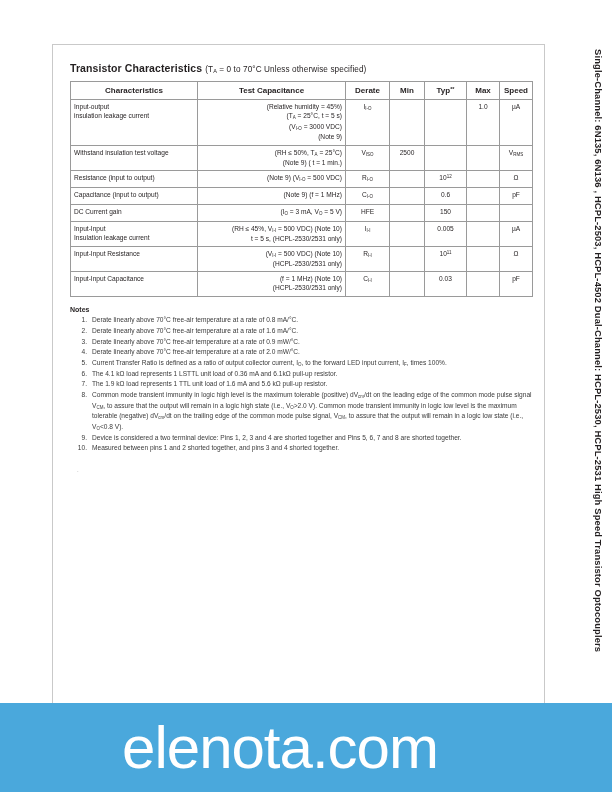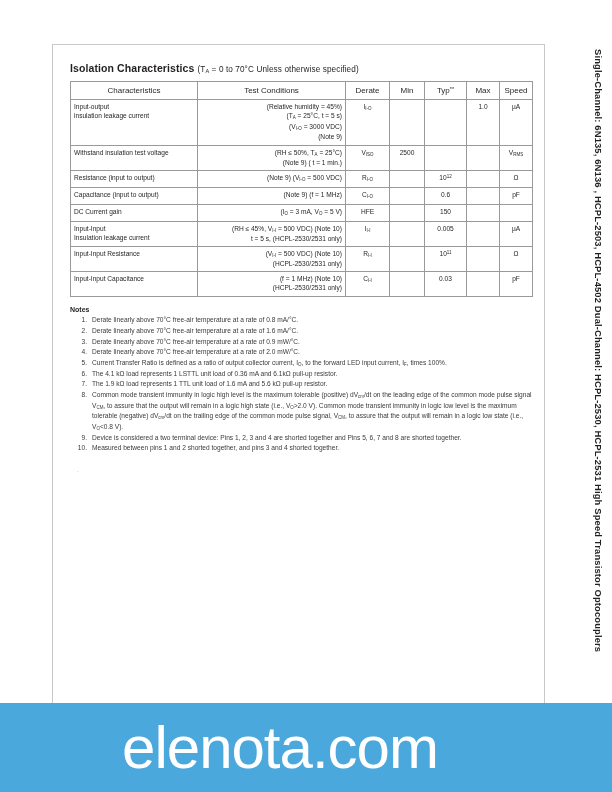--- a/index.html
+++ b/index.html
@@ -33,21 +33,21 @@
     border-collapse:collapse;width:462px;table-layout:fixed;
     font-size:6.6px;color:#231f20;
   }
   table.spec th,table.spec td{
     border:1px solid #9a9a9a;
     padding:2px 3px;
     vertical-align:top;
     line-height:1.38;
   }
   table.spec thead th{
-    font-size:8px;font-weight:normal;text-align:center;
+    font-size:8px;font-weight:bold;text-align:center;
     padding:3px 3px;vertical-align:middle;
   }
   td.c-char{text-align:left;}
   td.c-cond{text-align:right;}
   td.c-sym,td.c-min,td.c-typ,td.c-max,td.c-unit{text-align:center;}
   .col1{width:127px;}
   .col2{width:148px;}
   .col3{width:44px;}
   .col4{width:35px;}
   .col5{width:42px;}
@@ -107,38 +107,38 @@
   }
 </style>
 </head>
 <body>
 
 <div id="page-frame"></div>
 
 <div id="content">
 
   <div class="sec-title">
-    <span>Isolation Characteristics</span>
+    <span>Transistor Characteristics</span>
     <span class="cond">(T<sub>A</sub> = 0 to 70°C Unless otherwise specified)</span>
   </div>
 
   <table class="spec">
     <colgroup>
       <col class="col1">
         <col class="col2">
         <col class="col3">
         <col class="col4">
       <col class="col5">
         <col class="col6">
         <col class="col7">
     </colgroup>
     <thead>
       <tr>
         <th>Characteristics</th>
-        <th>Test Conditions</th>
+        <th>Test Capacitance</th>
         <th>Derate</th>
         <th>Min</th>
         <th><span>Typ</span><sup>**</sup></th>
         <th>Max</th>
         <th>Speed</th>
       </tr>
     </thead>
     <tbody>
 
       <tr class="rowtall">

